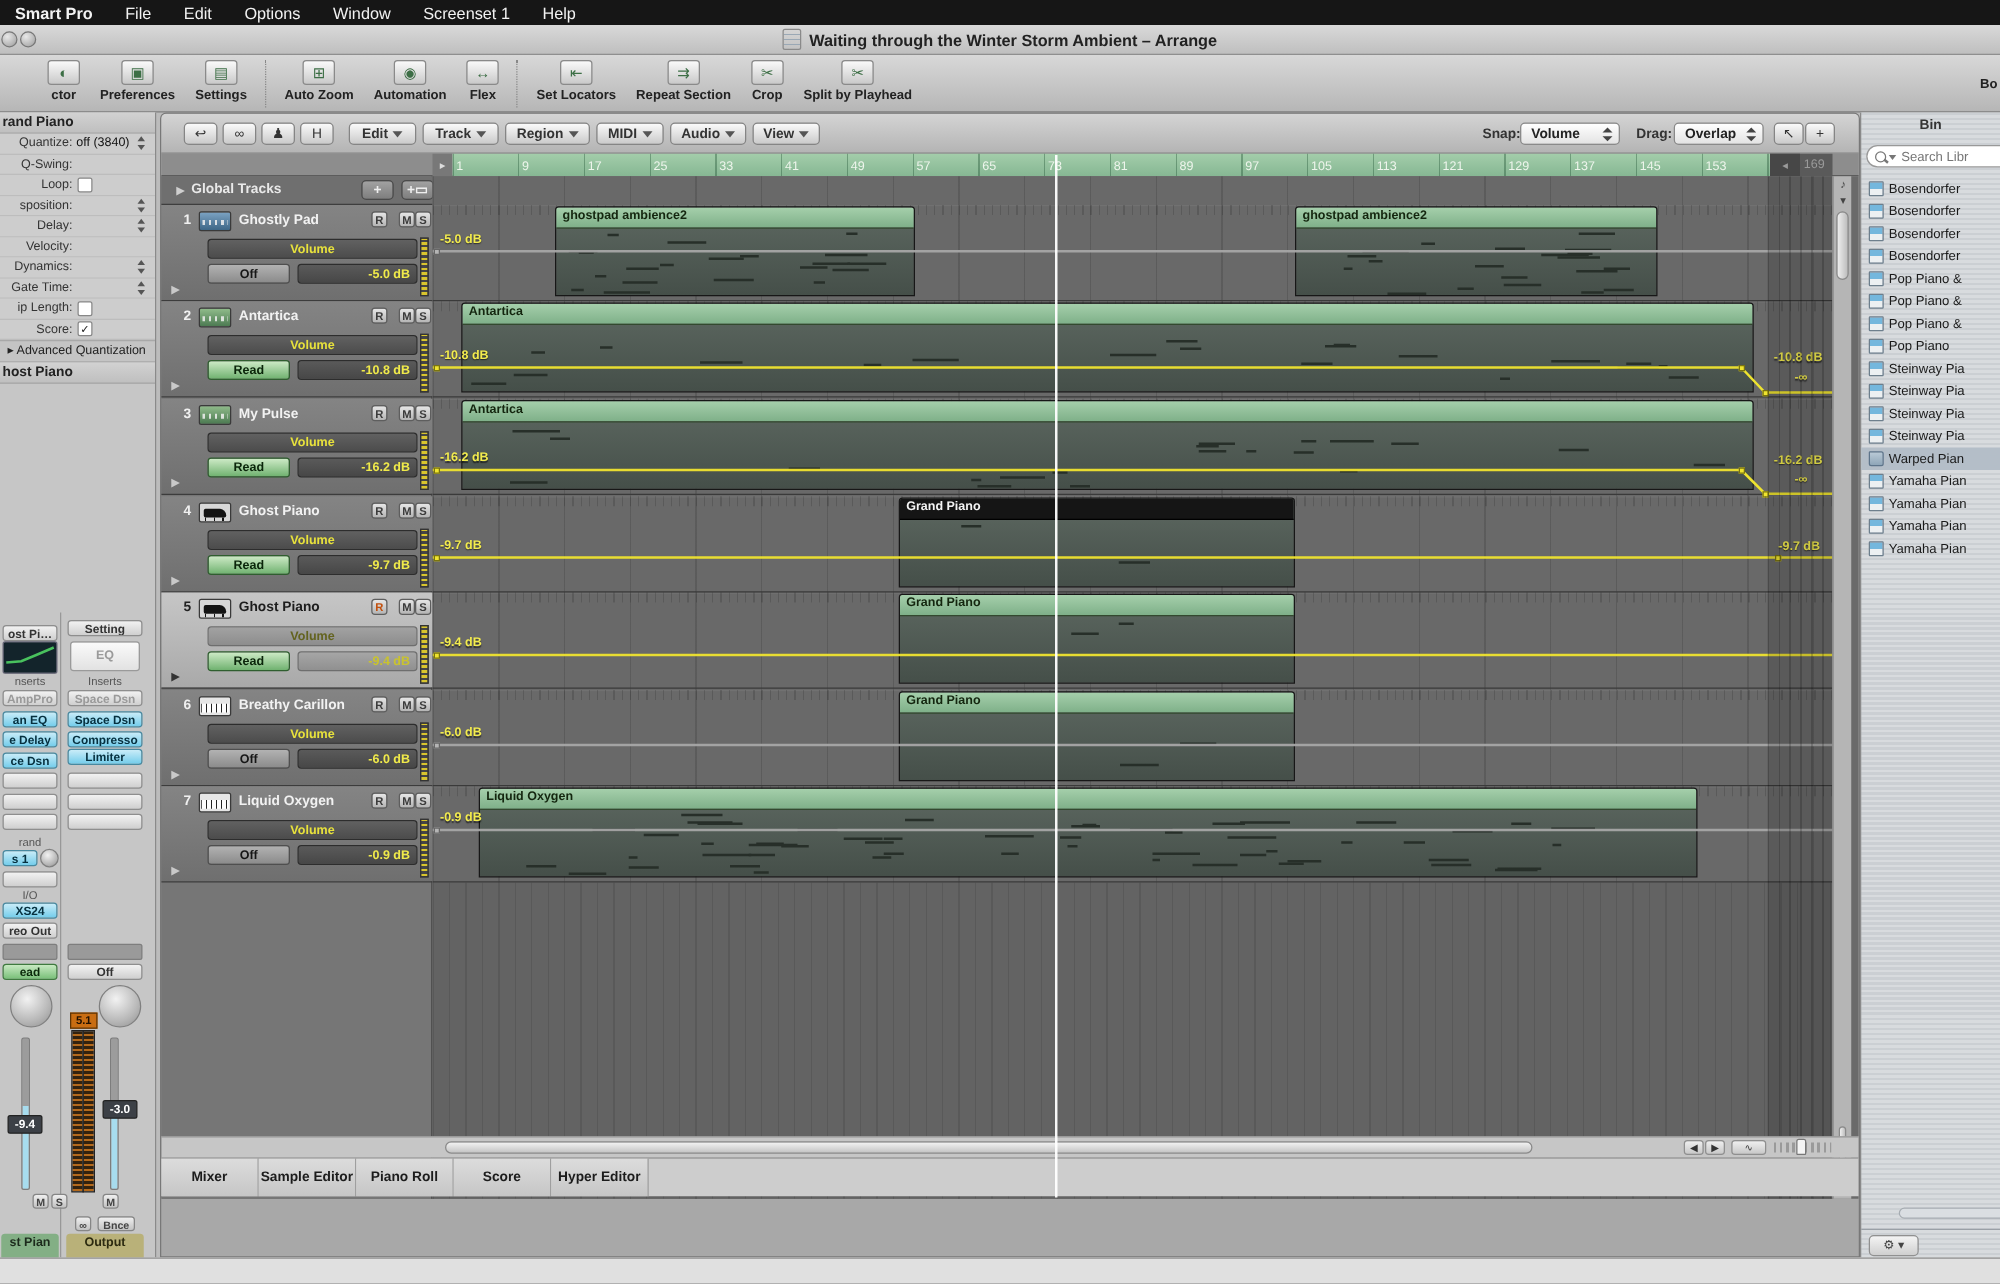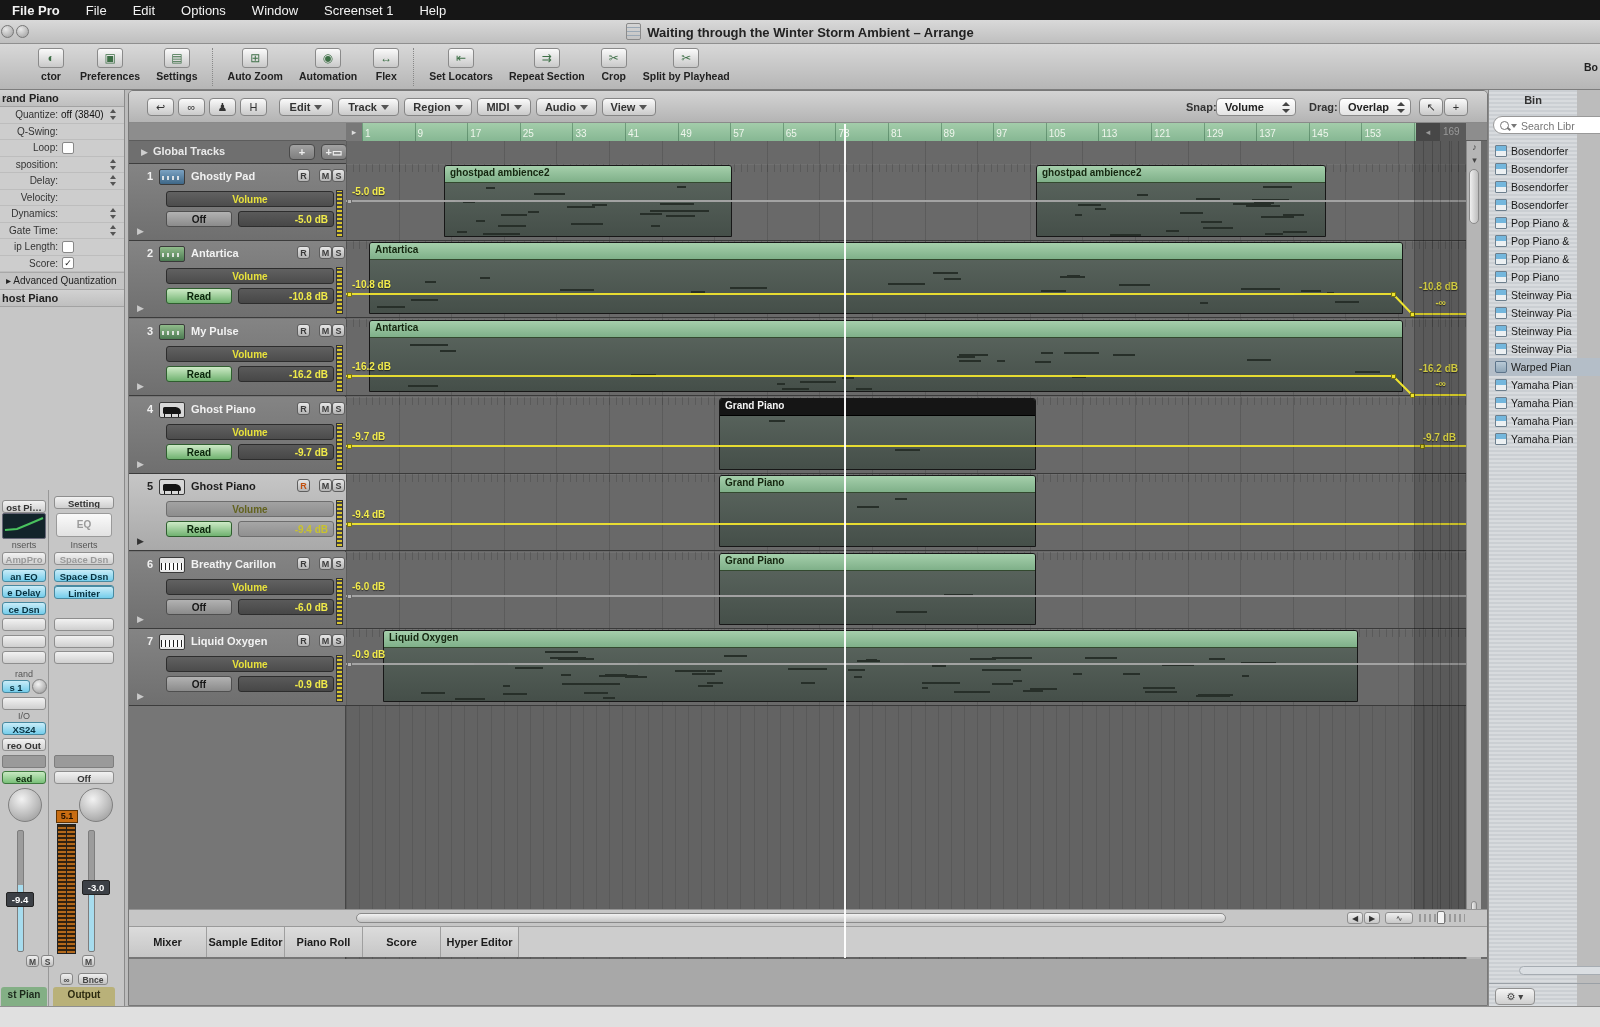--- a/index.html
+++ b/index.html
@@ -184,21 +184,21 @@
             background:linear-gradient(#f2f2f2,#c4c4c4);border:1px solid #8a8a8a;box-sizing:border-box;}
   .hs-btn{position:absolute;top:2px;width:16px;height:12px;font-size:8px;color:#333;text-align:center;line-height:12px;
           background:linear-gradient(#efefef,#c8c8c8);border:1px solid #8f8f8f;border-radius:3px;box-sizing:border-box;}
   #zoomslider{position:absolute;left:1290px;top:4px;width:46px;height:8px;
           background:repeating-linear-gradient(90deg,#9a9a9a 0 2px,rgba(0,0,0,0) 2px 5px);}
   #zoomknob{position:absolute;left:18px;top:-3px;width:8px;height:13px;background:#f4f4f4;border:1px solid #777;border-radius:2px 2px 1px 1px;box-sizing:border-box;}
   #arr-tabs{position:absolute;left:0;top:835px;width:100%;height:31px;background:#cdcdcd;border-top:1px solid #9a9a9a;box-sizing:border-box;display:flex;}
   .tab{width:78px;height:100%;border-right:1px solid #9f9f9f;box-sizing:border-box;font-size:11px;font-weight:bold;color:#1c1c1c;
        display:flex;align-items:center;justify-content:center;background:linear-gradient(#dcdcdc,#c6c6c6);}
   
-  #bin{position:absolute;left:1488px;top:90px;width:89px;height:916px;background:#cbcfd3;
+  #bin{position:absolute;left:1488px;top:90px;width:112px;height:916px;background:#cbcfd3;
        background-image:repeating-linear-gradient(0deg,rgba(255,255,255,.25) 0 2px,rgba(0,0,0,0) 2px 4px);
        border-left:1px solid #8a8a8a;box-sizing:border-box;}
   #bin-title{position:absolute;left:0;top:4px;width:100%;text-align:center;font-size:11px;font-weight:bold;color:#333;}
   #bin-search{position:absolute;left:4px;top:26px;width:116px;height:18px;background:#fff;border:1px solid #999;border-radius:10px;box-sizing:border-box;}
   .mag{position:absolute;left:6px;top:4px;width:7px;height:7px;border:1.5px solid #777;border-radius:50%;}
   .mag:after{content:"";position:absolute;left:6px;top:6px;width:4px;height:1.5px;background:#777;transform:rotate(40deg);}
   .mag-dd{position:absolute;left:17px;top:7px;width:0;height:0;border-left:3px solid transparent;border-right:3px solid transparent;border-top:4px solid #777;}
   #bin-search input{position:absolute;left:25px;top:1px;width:80px;height:14px;border:none;outline:none;font-size:10.5px;color:#222;background:transparent;font-family:"Liberation Sans",sans-serif;}
   #bin-list{position:absolute;left:0;top:52px;width:112px;}
   .bin-row{position:relative;height:18px;display:flex;align-items:center;padding-left:6px;box-sizing:border-box;}
@@ -211,21 +211,21 @@
   #bin-pill{position:absolute;left:30px;top:876px;width:86px;height:9px;border-radius:5px;background:#dadee2;border:1px solid #a6acb2;box-sizing:border-box;}
   #bin-gear{position:absolute;left:6px;top:898px;width:40px;height:17px;border-radius:4px;background:linear-gradient(#f4f4f4,#cfcfcf);
             border:1px solid #909090;box-sizing:border-box;font-size:10px;color:#444;text-align:center;line-height:15px;}
   #bottomstrip{position:absolute;left:0;top:1006px;width:1600px;height:21px;background:#e0e0e0;border-top:1px solid #8f8f8f;box-sizing:border-box;}
 </style>
 </head>
 <body>
 
 <div id="root">
   <div id="menubar">
-      <div class="mb-item b">File Pro</div>
+      <div class="mb-item b">Smart Pro</div>
       <div class="mb-item">File</div>
       <div class="mb-item">Edit</div>
       <div class="mb-item">Options</div>
       <div class="mb-item">Window</div>
       <div class="mb-item">Screenset 1</div>
       <div class="mb-item">Help</div>
     </div>
 
   <div id="titlebar">
     <div class="wbtn" style="left:1px"></div>
@@ -355,21 +355,21 @@
         <div class="sqbtn" style="top: 465px; left: 41px; right: auto;">S</div>
         <div class="namelbl green" style="top: 497px;">st Pian</div>
       </div>
     <div id="strip-r" class="strip">
         <div class="cs" style="top: 6px;">Setting</div>
         <div class="eqbox" style="top: 23px;">EQ</div>
         <div class="cs-lbl" style="top: 50px;">Inserts</div>
         <div class="cs dis" style="top: 62px;">Space Dsn</div>
         <div class="cs cyan" style="top: 78.5px;">Space Dsn</div>
         <div class="cs cyan" style="top: 95px;">Compresso</div>
-        <div class="cs cyan" style="top: 96px;">Limiter</div>
+        <div class="cs cyan" style="top: 109px;">Limiter</div>
         <div class="cs" style="top: 128px;"></div>
         <div class="cs" style="top: 144.5px;"></div>
         <div class="cs" style="top: 161px;"></div>
         <div class="cs grayrect" style="top: 265px;"></div>
         <div class="cs" style="top: 281px;">Off</div>
         <div class="peak" style="top: 320px; left: 4px; right: auto;">5.1</div>
         <div class="meterv" style="top: 334px; left: 5px; right: auto; height: 128px;"></div>
         <div class="meterv" style="top: 334px; left: 14px; right: auto; height: 128px;"></div>
         <div class="knob" style="top: 298px; left: 27px; right: auto;"></div>
         <div class="fader" style="top: 340px; left: 36px; right: auto; height: 120px;"></div>

